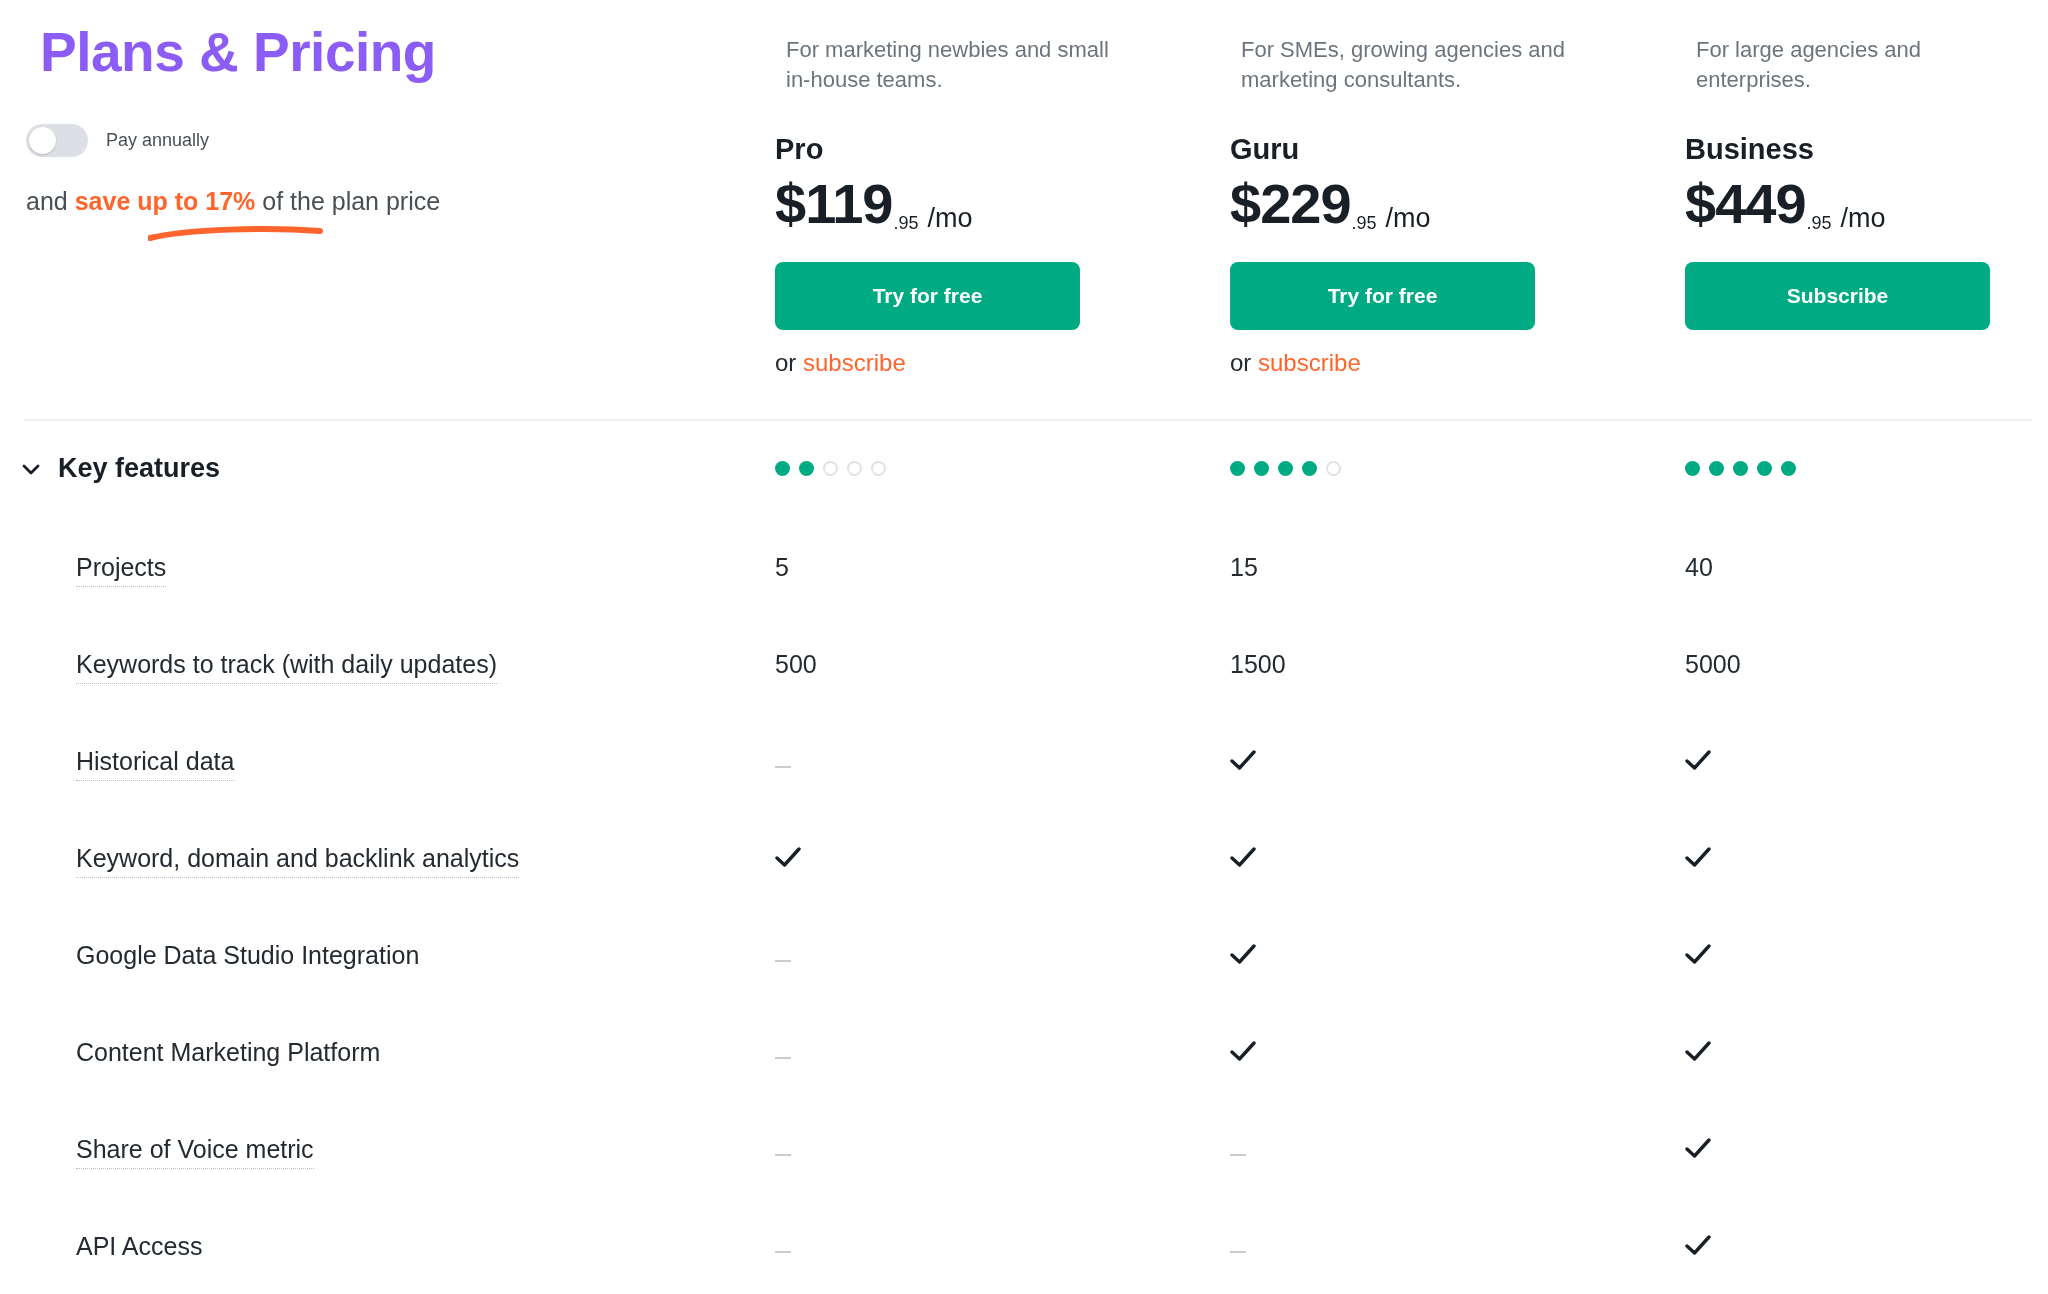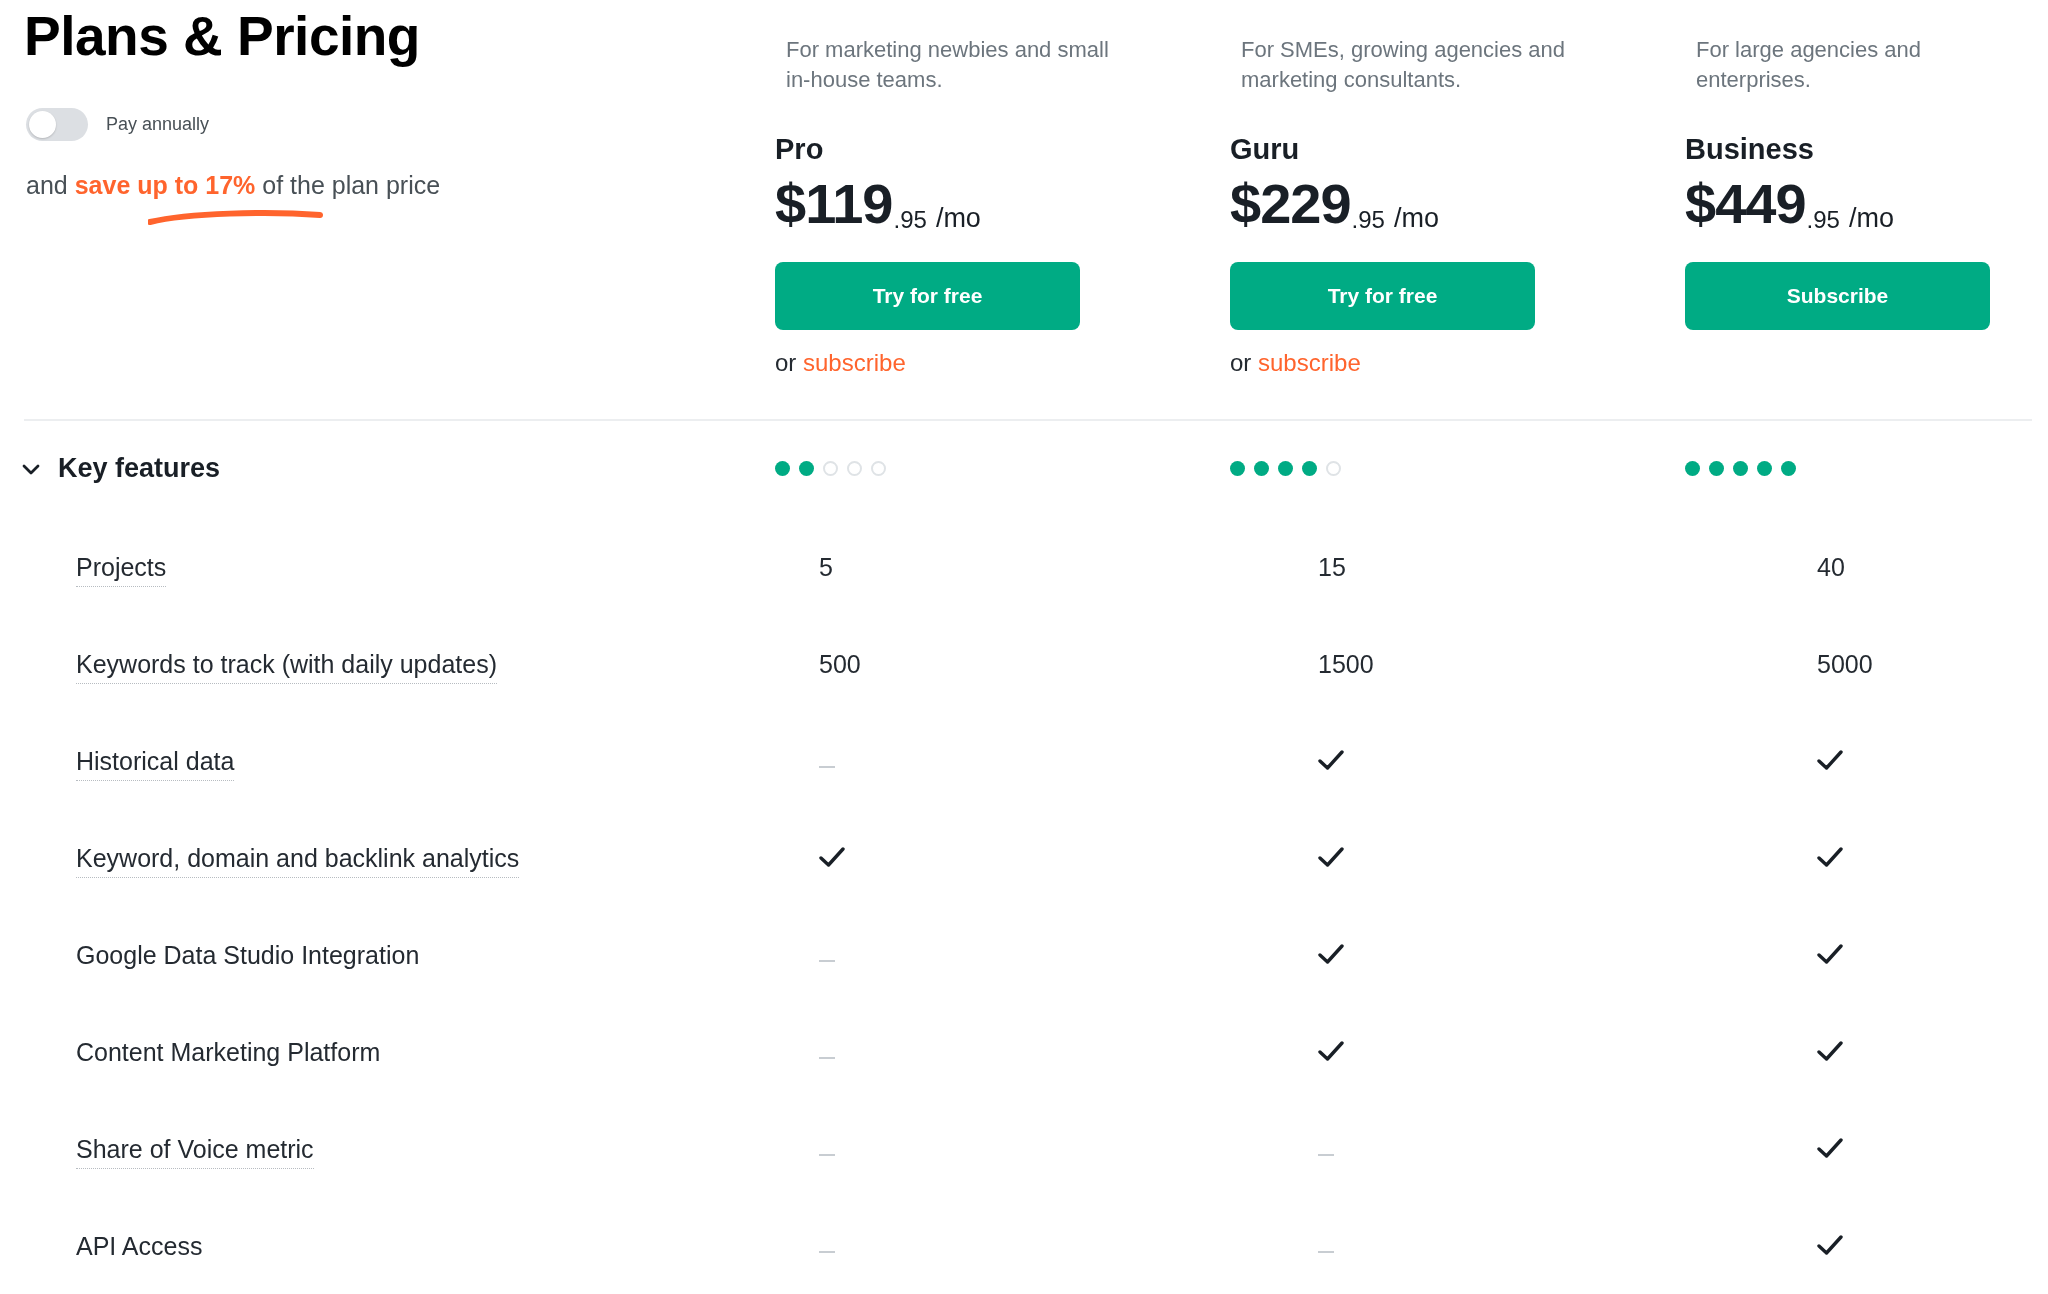--- a/index.html
+++ b/index.html
@@ -38,22 +38,22 @@
   .head-left {
     padding-left: 24px;
     padding-top: 8px;
   }
 
   .page-title {
     font-size: 55px;
     line-height: 1.05;
     font-weight: 700;
     letter-spacing: -0.5px;
-    margin: 0;
-    color: #000000;
+    margin: 16px;
+    color: #8b5cf6;
   }
 
   .billing-block {
     margin-top: 42px;
     padding-left: 2px;
   }
 
   .billing-row {
     display: flex;
     align-items: center;
@@ -135,21 +135,21 @@
     align-items: flex-end;
     line-height: 1;
   }
   .price-main {
     font-size: 56px;
     font-weight: 700;
     letter-spacing: -1px;
     color: #191f26;
   }
   .price-cents {
-    font-size: 24px;
+    font-size: 18px;
     color: #191f26;
     margin-left: 1px;
   }
   .price-period {
     font-size: 27px;
     color: #191f26;
     margin-left: 9px;
   }
 
   .cta {
@@ -236,21 +236,20 @@
 
   
   .features {
     position: absolute;
     top: 555px;
     left: 0;
     right: 0;
   }
   .feat-row {
     height: 97px;
-    gap: 44px;
   }
   .feat-label {
     padding-left: 76px;
     font-size: 25px;
     color: #242a31;
     line-height: 1;
     white-space: nowrap;
   }
   .feat-label .tip {
     border-bottom: 1px dotted #b7bcc1;

